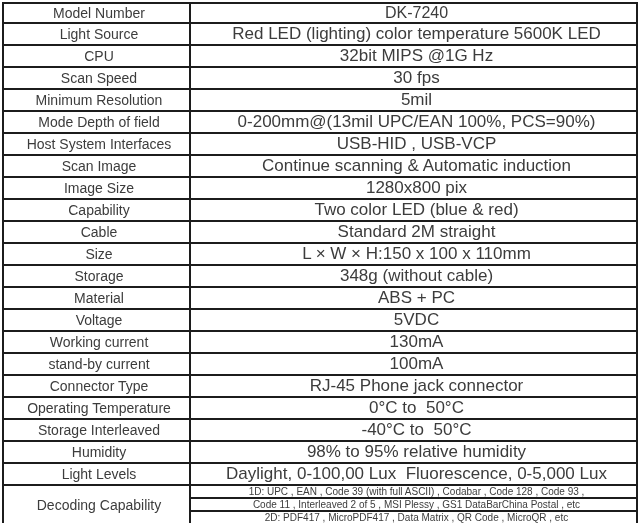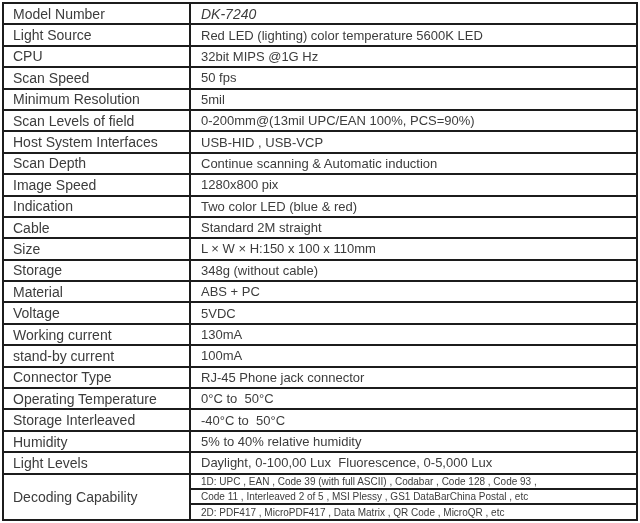--- a/index.html
+++ b/index.html
@@ -18,33 +18,33 @@
     width: 636px;
     height: 519px;
     margin: 2px;
   }
   .spec-table td {
     border: 2px solid #1c1c1c;
     vertical-align: middle;
     overflow: hidden;
     white-space: pre;
     color: #3c3c3c;
+    text-align: center;
   }
   td.label-cell {
     width: 172px;
     padding: 0 4px 0 9px;
     font-size: 14px;
   }
   td.value-cell {
     padding: 0 4px 0 10px;
-    font-size: 13px;
+    font-size: 17px;
   }
   td.value-small {
-    font-size: 14px;
-    font-style: italic;
+    font-size: 16px;
   }
   td.decode-line {
     font-size: 10px;
   }
 </style>
 </head>
 <body>
 
 <table class="spec-table">
   <tbody id="spec-body">
@@ -55,44 +55,44 @@
       <tr>
         <td class="label-cell">Light Source</td>
         <td class="value-cell">Red LED (lighting) color temperature 5600K LED</td>
       </tr>
       <tr>
         <td class="label-cell">CPU</td>
         <td class="value-cell">32bit MIPS @1G Hz</td>
       </tr>
       <tr>
         <td class="label-cell">Scan Speed</td>
-        <td class="value-cell">50 fps</td>
+        <td class="value-cell">30 fps</td>
       </tr>
       <tr>
         <td class="label-cell">Minimum Resolution</td>
         <td class="value-cell">5mil</td>
       </tr>
       <tr>
-        <td class="label-cell">Scan Levels of field</td>
+        <td class="label-cell">Mode Depth of field</td>
         <td class="value-cell">0-200mm@(13mil UPC/EAN 100%, PCS=90%)</td>
       </tr>
       <tr>
         <td class="label-cell">Host System Interfaces</td>
         <td class="value-cell">USB-HID , USB-VCP</td>
       </tr>
       <tr>
-        <td class="label-cell">Scan Depth</td>
+        <td class="label-cell">Scan Image</td>
         <td class="value-cell">Continue scanning &amp; Automatic induction</td>
       </tr>
       <tr>
-        <td class="label-cell">Image Speed</td>
+        <td class="label-cell">Image Size</td>
         <td class="value-cell">1280x800 pix</td>
       </tr>
       <tr>
-        <td class="label-cell">Indication</td>
+        <td class="label-cell">Capability</td>
         <td class="value-cell">Two color LED (blue &amp; red)</td>
       </tr>
       <tr>
         <td class="label-cell">Cable</td>
         <td class="value-cell">Standard 2M straight</td>
       </tr>
       <tr>
         <td class="label-cell">Size</td>
         <td class="value-cell">L × W × H:150 x 100 x 110mm</td>
       </tr>
@@ -123,21 +123,21 @@
       <tr>
         <td class="label-cell">Operating Temperature</td>
         <td class="value-cell">0°C to  50°C</td>
       </tr>
       <tr>
         <td class="label-cell">Storage Interleaved</td>
         <td class="value-cell">-40°C to  50°C</td>
       </tr>
       <tr>
         <td class="label-cell">Humidity</td>
-        <td class="value-cell">5% to 40% relative humidity</td>
+        <td class="value-cell">98% to 95% relative humidity</td>
       </tr>
       <tr>
         <td class="label-cell">Light Levels</td>
         <td class="value-cell">Daylight, 0-100,00 Lux  Fluorescence, 0-5,000 Lux</td>
       </tr>
       <tr>
         <td class="label-cell" rowspan="3">Decoding Capability</td>
         <td class="value-cell decode-line">1D: UPC , EAN , Code 39 (with full ASCII) , Codabar , Code 128 , Code 93 ,</td>
       </tr>
       <tr>

